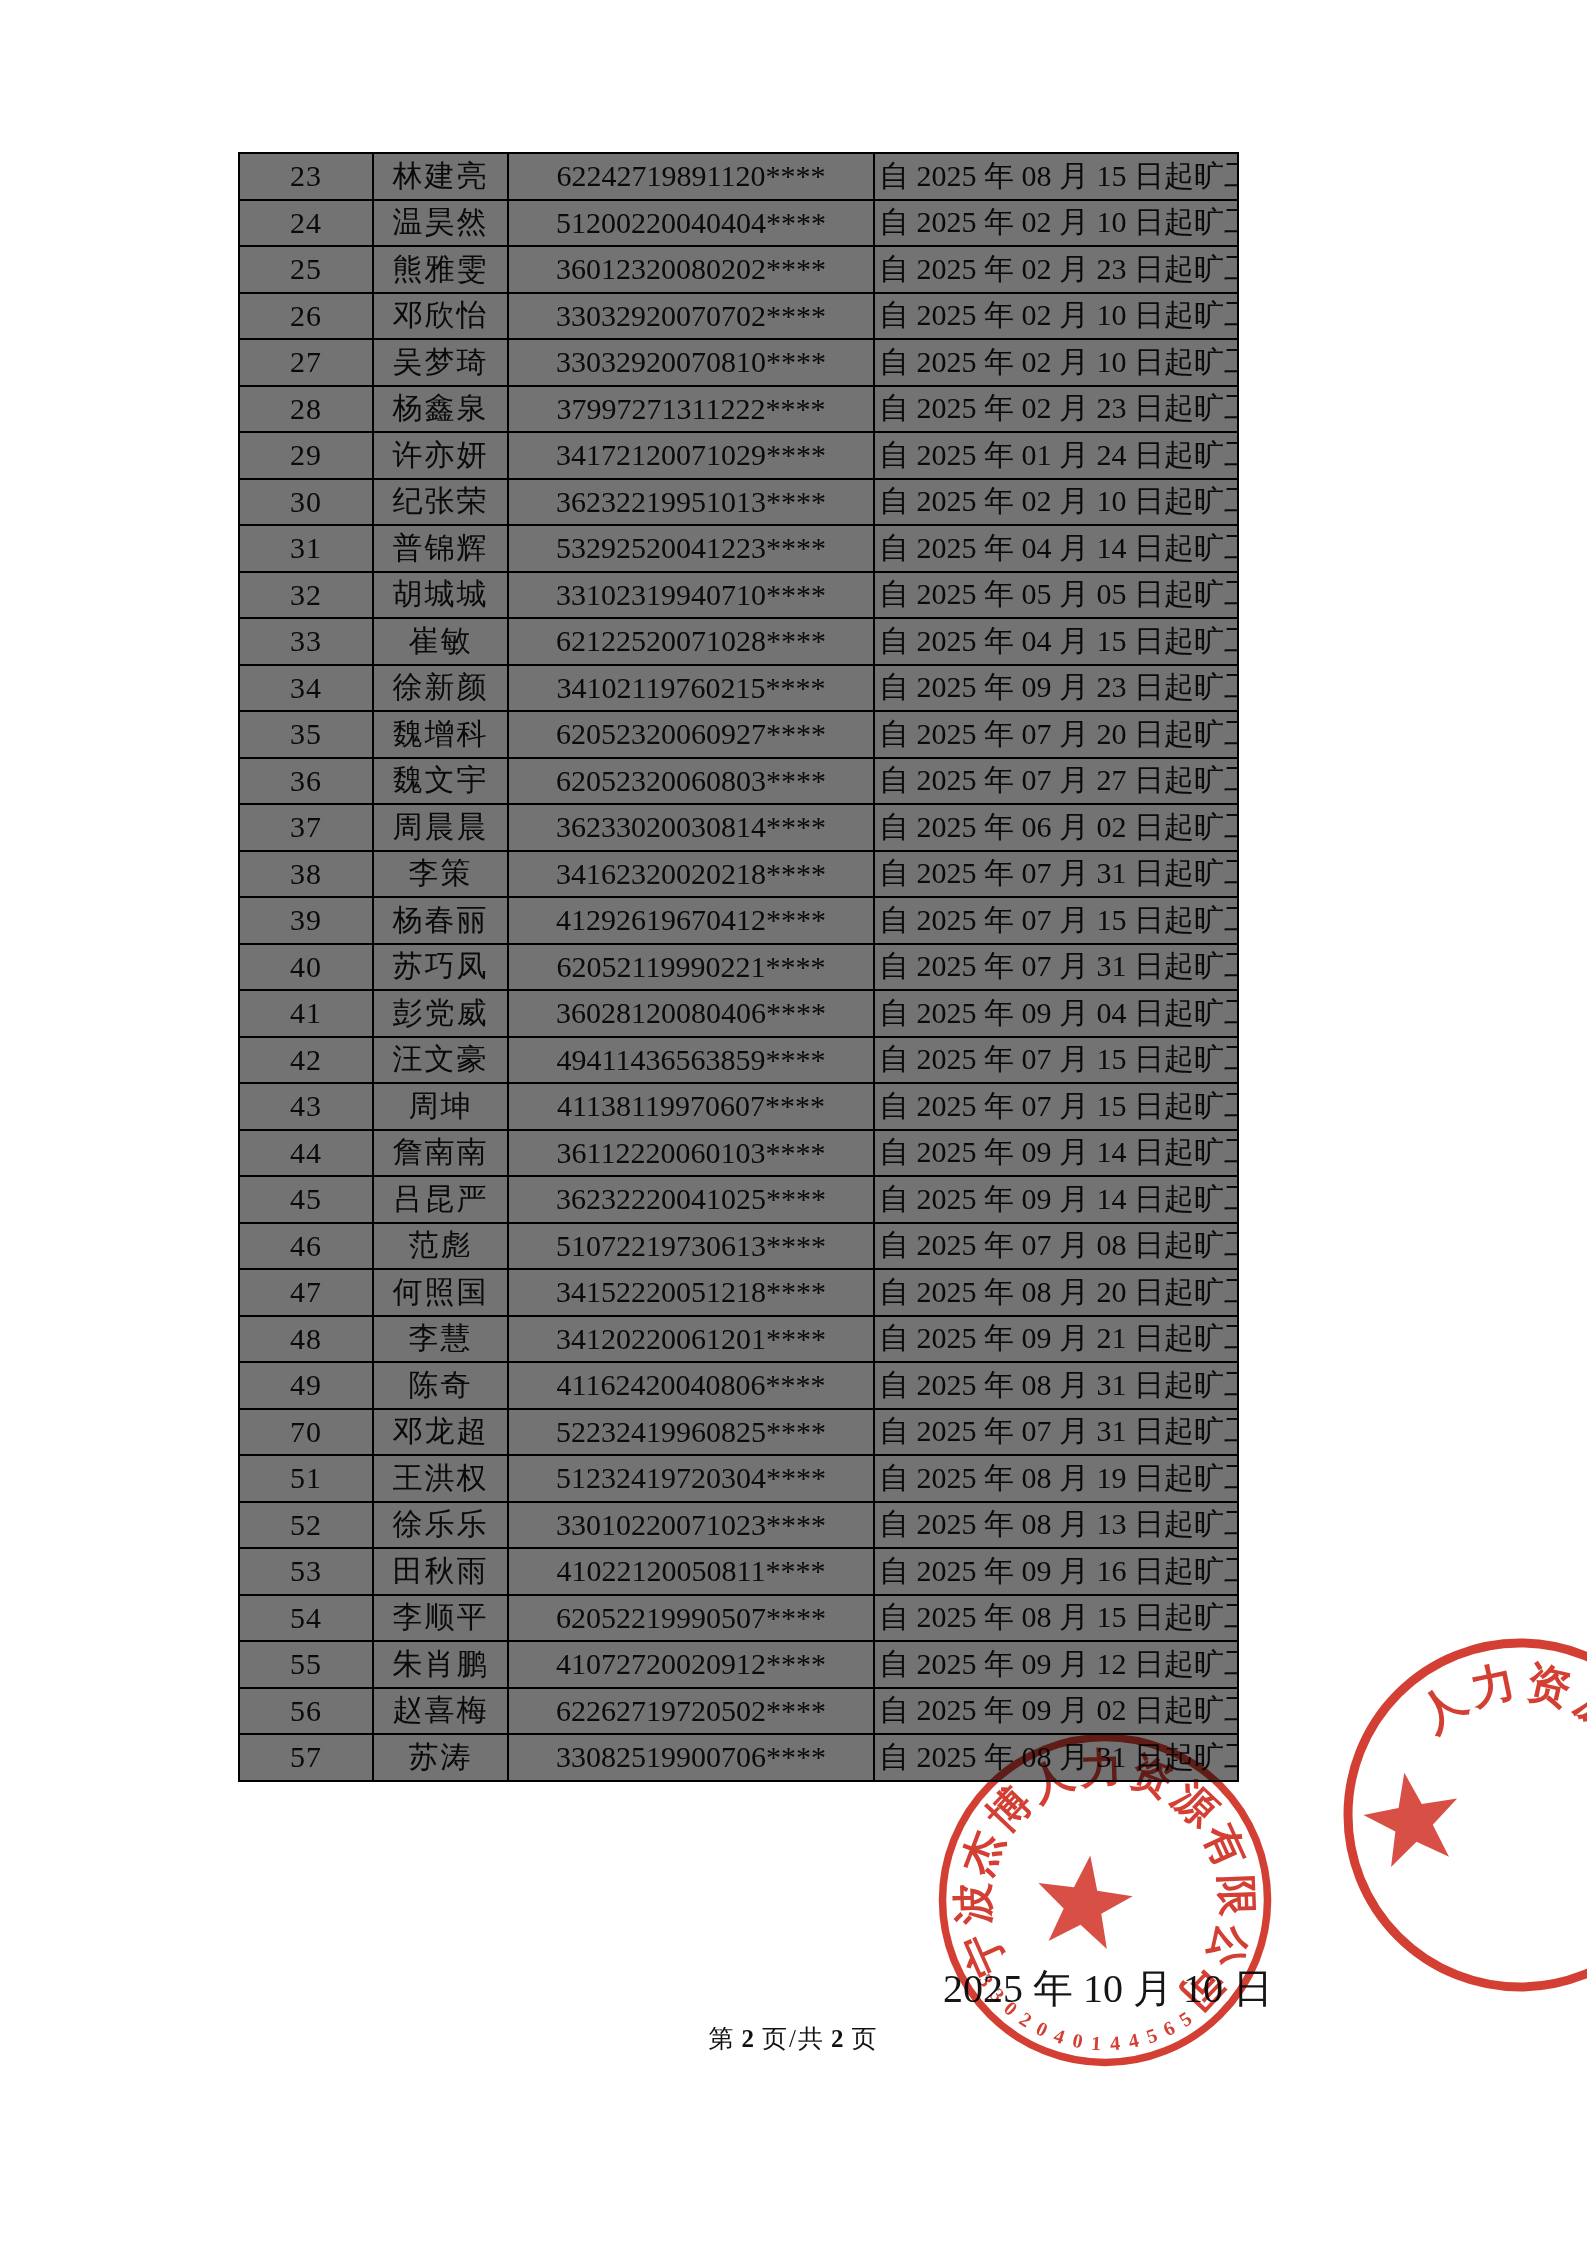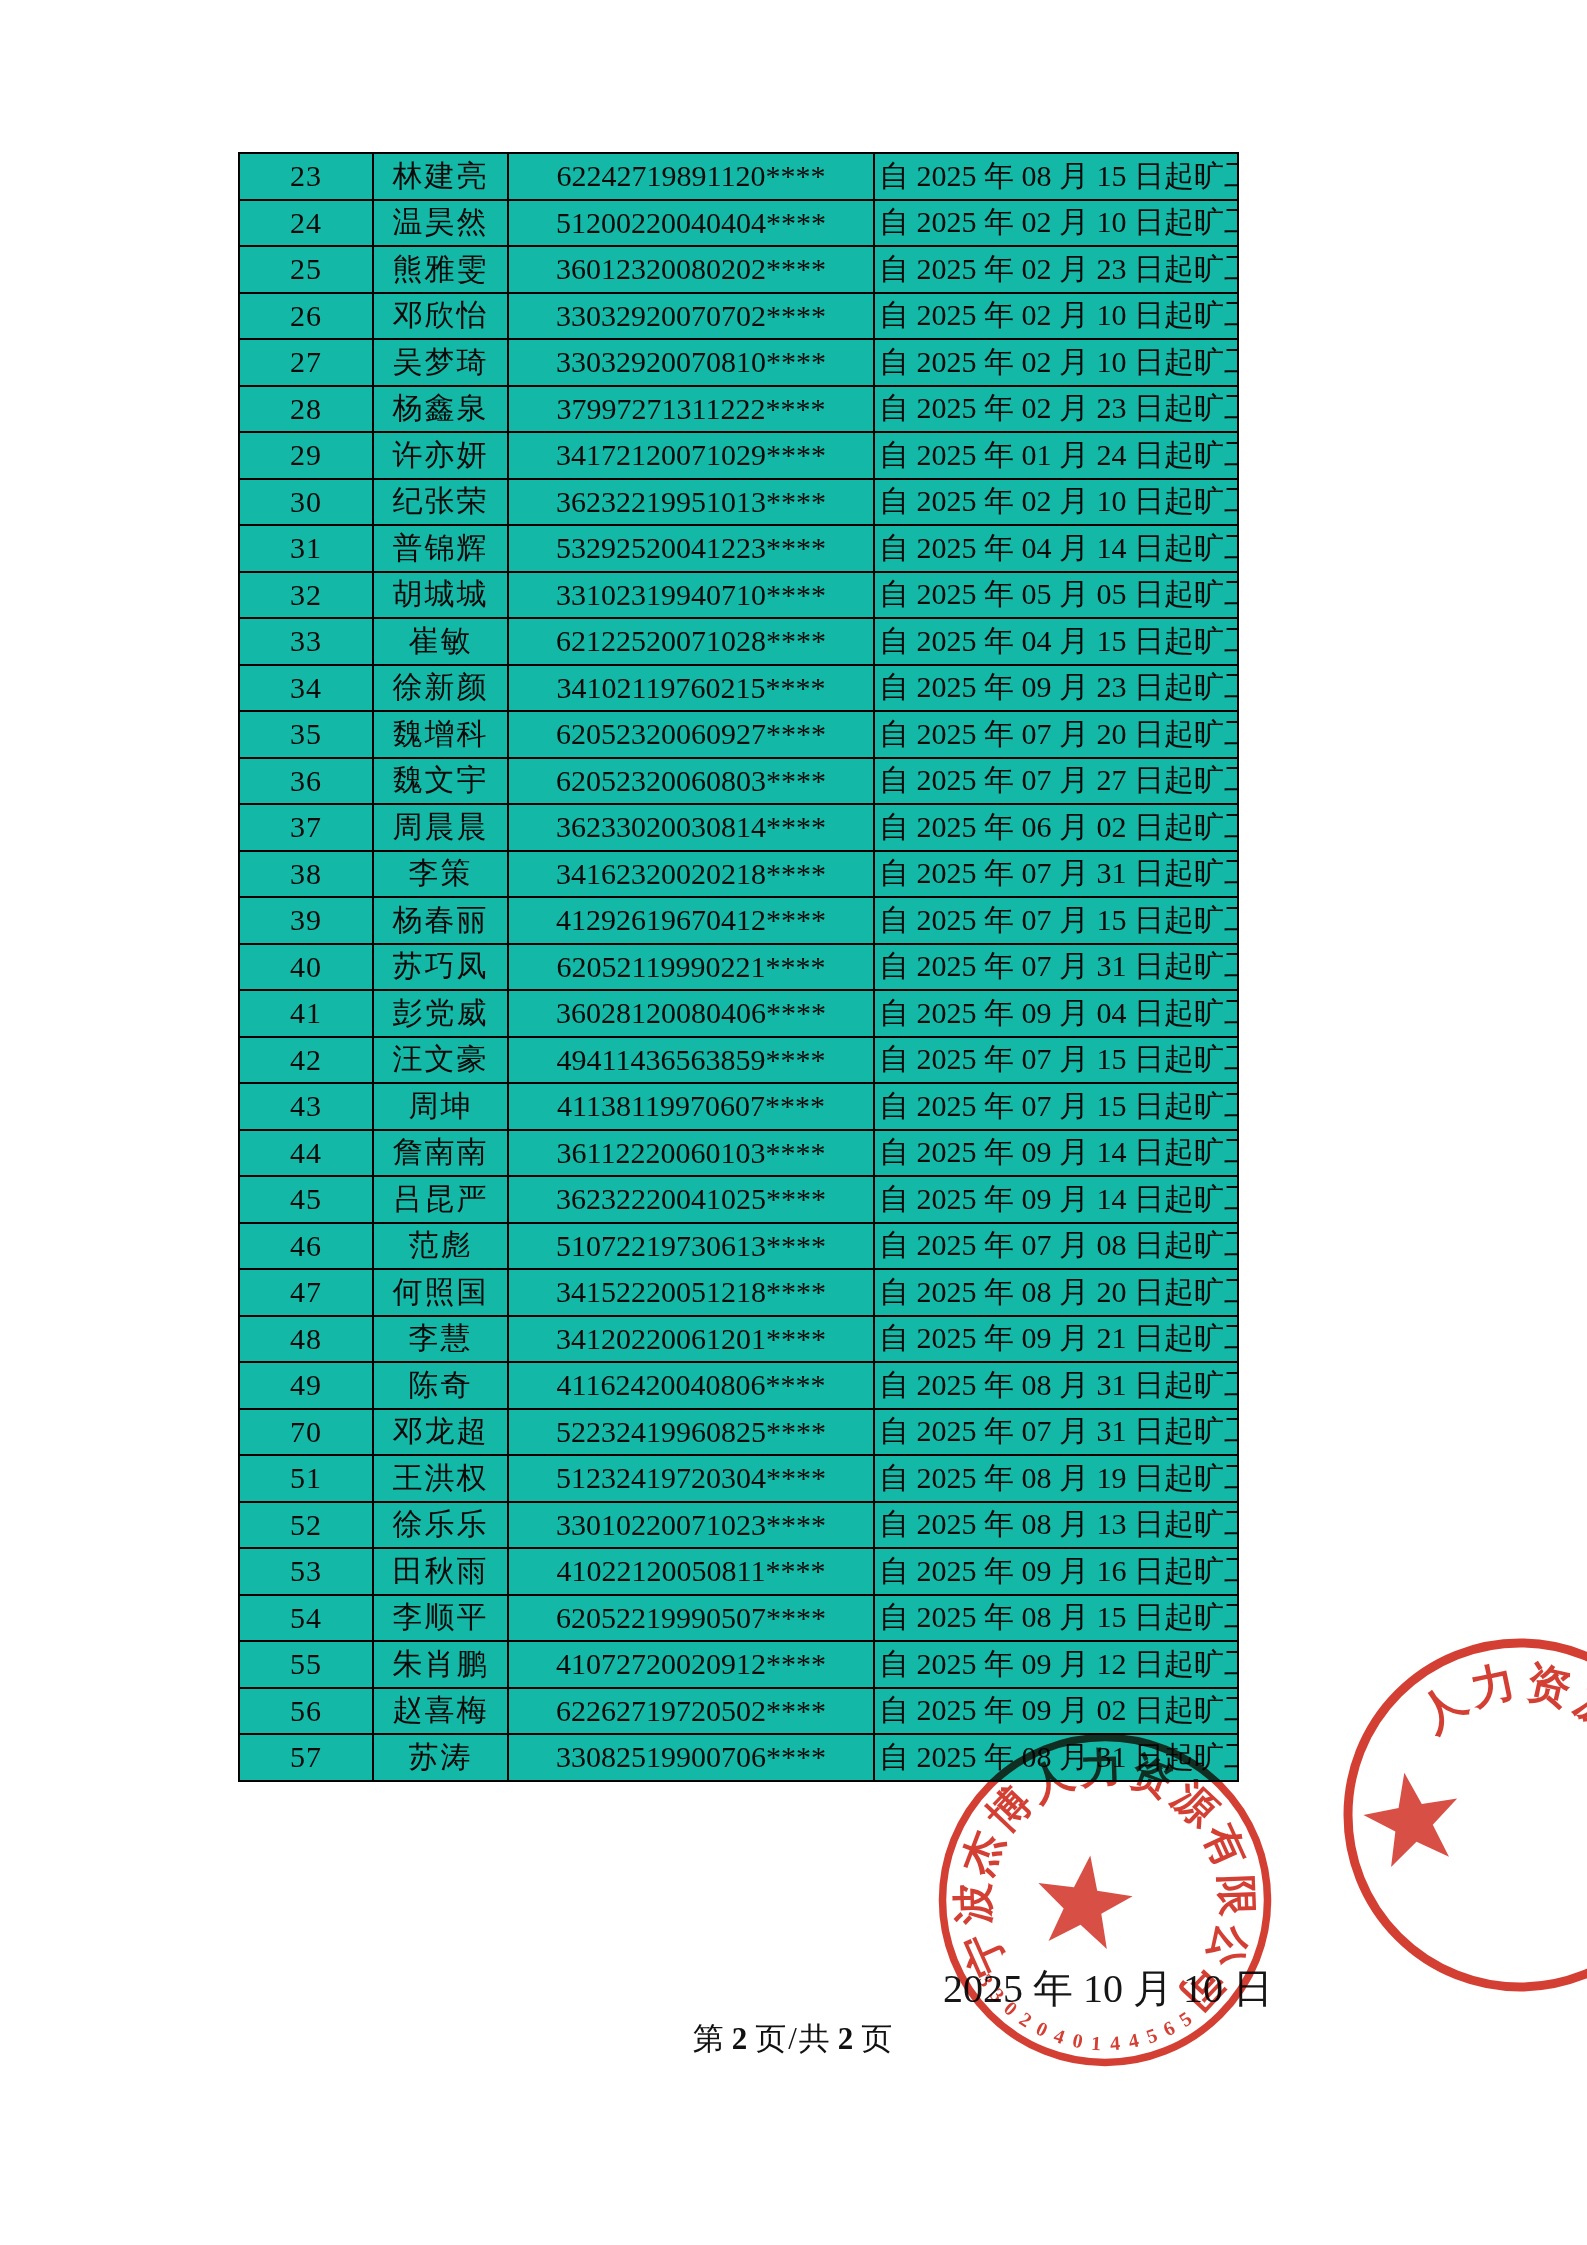--- a/index.html
+++ b/index.html
@@ -8,21 +8,21 @@
     width:1587px;height:2245px;
     background:#ffffff;
     overflow:hidden;
     font-family:"Liberation Serif","DejaVu Serif",serif;
     color:#000;
   }
   table.roster{
     position:absolute;left:238px;top:152px;
     width:999px;
     border-collapse:collapse;table-layout:fixed;
-    background:#14b8a6;
+    background:#737373;
   }
   table.roster td{
     border:2px solid #000;
     height:44.5px;
     padding:0 4px;
     text-align:center;
     vertical-align:middle;
     font-size:30px;
     white-space:nowrap;
     overflow:hidden;
@@ -37,21 +37,21 @@
     font-size:41px;line-height:48px;text-align:center;
     letter-spacing:1px;color:#161616;z-index:3;
   }
   .sign-date{
     position:absolute;left:858px;top:1966px;width:500px;
     font-size:40px;line-height:46px;text-align:center;
     color:#161616;z-index:3;
   }
   .page-footer{
     position:absolute;left:0;top:2024px;width:100%;
-    text-align:center;font-size:31px;line-height:30px;
+    text-align:center;font-size:25px;line-height:30px;
     color:#111;z-index:3;letter-spacing:2px;
   }
   .page-footer b{padding:0 6px;}
   svg.seal{
     position:absolute;z-index:4;
     mix-blend-mode:multiply;
     opacity:.9;
   }
   #seal-center{left:895px;top:1725px;width:420px;height:350px;}
   #seal-right{left:1310px;top:1605px;width:420px;height:420px;}

